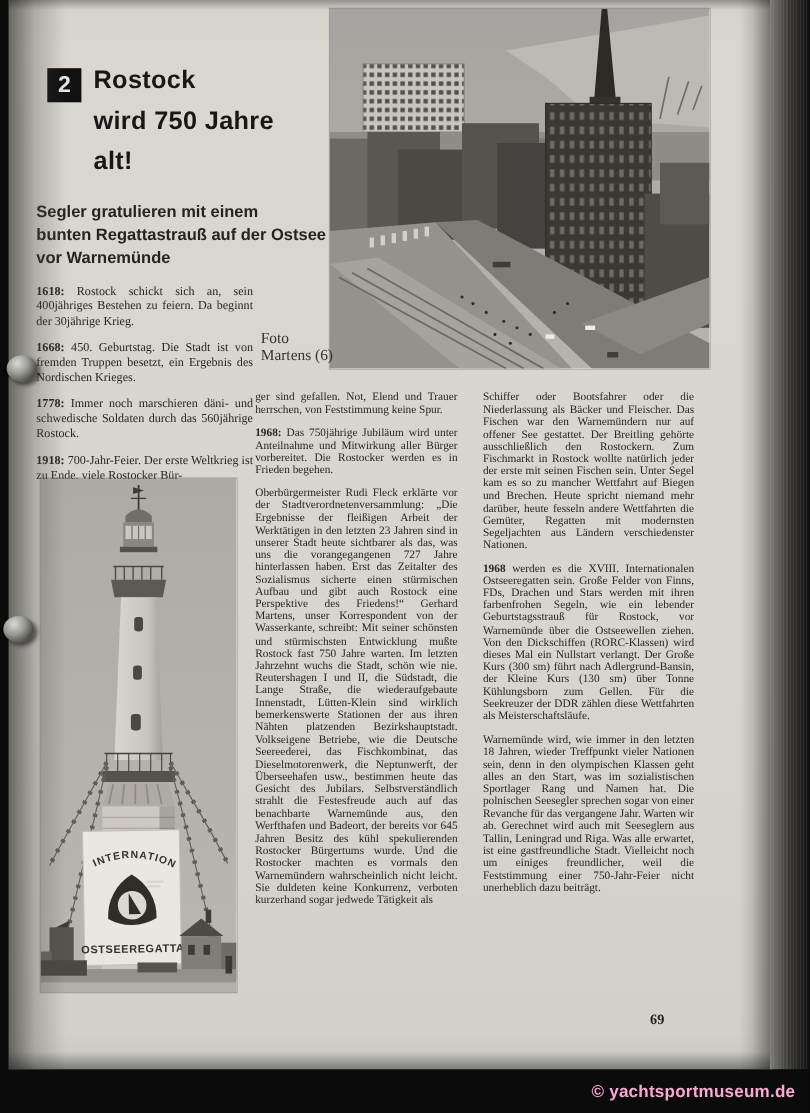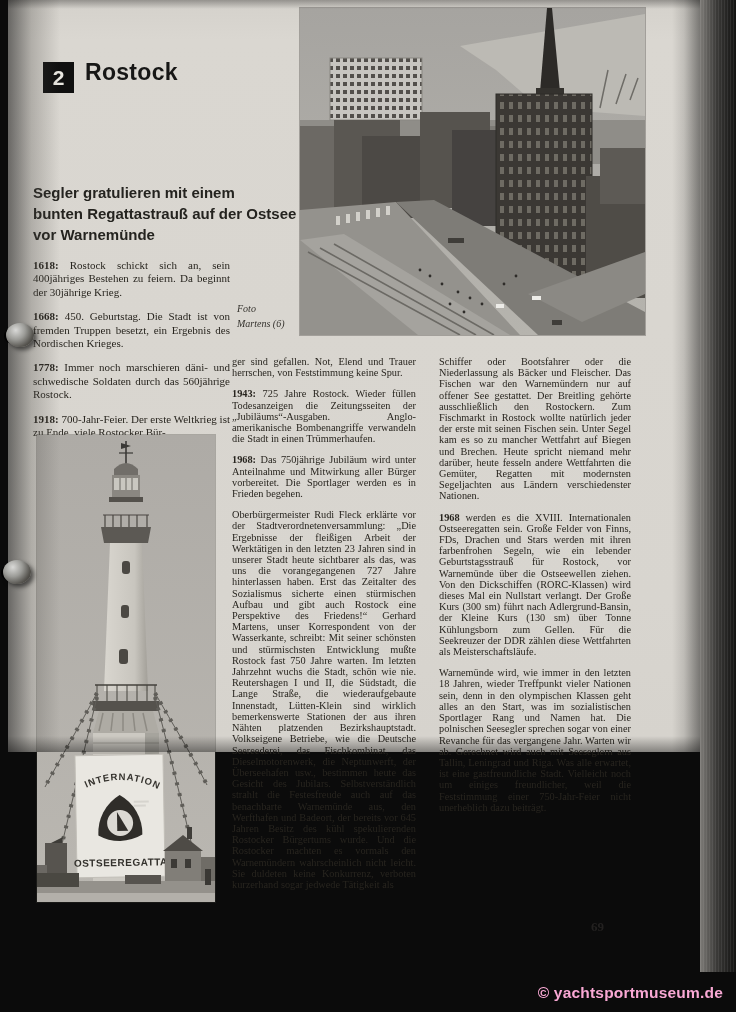--- a/index.html
+++ b/index.html
@@ -1,19 +1,19 @@
 <!DOCTYPE html>
 <html lang="de"><head>
 <meta charset="utf-8">
 <style>
   html,body{margin:0;padding:0;background:#0b0b0b;}
   .scan{position:relative;width:736px;height:1012px;background:#0b0b0b;overflow:hidden;
         font-family:"Liberation Serif",serif;}
   
-  .paper{position:absolute;left:8px;top:0;width:694px;height:752px;
+  .paper{position:absolute;left:8px;top:0;width:694px;height:972px;
          background:linear-gradient(180deg,#d4d1cb 0,#dad7d1 40px,#d8d5cf 600px,#d3d0ca 940px,#cac7c1 100%);}
   .shade-left{position:absolute;left:0;top:0;bottom:0;width:52px;pointer-events:none;
          background:linear-gradient(90deg,rgba(12,12,12,.55) 0,rgba(70,68,64,.28) 45%,rgba(0,0,0,0) 100%);}
   .shade-right{position:absolute;right:0;top:0;bottom:0;width:30px;pointer-events:none;
          background:linear-gradient(270deg,rgba(8,8,8,.5) 0,rgba(8,8,8,.12) 60%,rgba(0,0,0,0) 100%);}
   .shade-top{position:absolute;left:0;right:0;top:0;height:9px;pointer-events:none;
          background:linear-gradient(180deg,rgba(0,0,0,.3),rgba(0,0,0,0));}
   .shade-bottom{position:absolute;left:0;right:0;bottom:0;height:16px;pointer-events:none;
          background:linear-gradient(0deg,rgba(0,0,0,.38),rgba(0,0,0,0));}
   
@@ -37,21 +37,21 @@
   
   .timeline{position:absolute;left:25px;top:259px;width:197px;font-size:11px;line-height:13.4px;
         color:#28251f;text-align:justify;}
   .tl{margin:0 0 11px 0;}
   .tl b{font-weight:bold;}
   
   .city-photo{position:absolute;left:292px;top:8px;width:345px;height:327px;
         box-shadow:0 0 0 1px rgba(60,58,54,.35);}
   .lh-photo{position:absolute;left:29px;top:435px;width:178px;height:467px;
         box-shadow:0 0 0 1px rgba(60,58,54,.3);}
-  .caption{position:absolute;left:229px;top:302px;font-style:italic;font-size:10px;
+  .caption{position:absolute;left:229px;top:302px;font-size:14px;
         line-height:14.5px;color:#34322d;}
   
   .col{position:absolute;top:356px;font-size:10.3px;line-height:11.2px;color:#28251f;
         text-align:justify;}
   .col-mid{left:224px;width:184px;}
   .col-right{left:431px;width:192px;}
   .bp{margin:0 0 10px 0;font-family:Liberation Serif, serif;}
   .bp .lead:not(:empty){font-weight:bold;}
   .page-num{position:absolute;left:583px;top:919px;font-weight:bold;font-size:13px;color:#232120;}
   
@@ -63,20 +63,22 @@
 
 <div class="scan">
 
   <div class="paper">
 
     <div class="chapter-box">
       <span>2</span>
     </div>
     <div class="title">
       <div>Rostock</div>
+      <div>wird 750 Jahre</div>
+      <div>alt!</div>
     </div>
     <div class="subtitle">
       <div>Segler gratulieren mit einem</div>
       <div>bunten Regattastrauß auf der Ostsee</div>
       <div>vor Warnemünde</div>
     </div>
 
     <div class="timeline">
       <p class="tl"><b>1618:</b> <span>Rostock schickt sich an, sein 400jähriges Bestehen zu feiern. Da beginnt der 30jährige Krieg.</span></p>
       <p class="tl"><b>1668:</b> <span>450. Geburtstag. Die Stadt ist von fremden Truppen besetzt, ein Ergebnis des Nordischen Krieges.</span></p>
@@ -278,22 +280,21 @@
         <rect x="0" y="446" width="178" height="21" fill="#94918b"></rect>
         <rect x="0" y="458" width="178" height="9" fill="#b3b0aa"></rect>
         <rect x="0" y="438" width="42" height="14" fill="#4a4842"></rect>
         <rect x="88" y="440" width="36" height="9" fill="#56534e"></rect>
         <rect x="168" y="434" width="6" height="16" fill="#3a3834"></rect>
       </g>
     </svg>
 
     <div class="col col-mid">
       <p class="bp"><b class="lead"></b> <span>ger sind gefallen. Not, Elend und Trauer herrschen, von Feststimmung keine Spur.</span></p>
-      <p class="bp"><b class="lead">1943:</b> <span>725 Jahre Rostock. Wieder füllen Todesanzeigen die Zeitungsseiten der „Jubiläums“-Ausgaben. Anglo-amerikanische Bombenangriffe verwandeln die Stadt in einen Trümmerhaufen.</span></p>
-      <p class="bp"><b class="lead">1968:</b> <span>Das 750jährige Jubiläum wird unter Anteilnahme und Mitwirkung aller Bürger vorbereitet. Die Sportlager werden es in Frieden begehen.</span></p>
+      <p class="bp"><b class="lead">1968:</b> <span>Das 750jährige Jubiläum wird unter Anteilnahme und Mitwirkung aller Bürger vorbereitet. Die Rostocker werden es in Frieden begehen.</span></p>
       <p class="bp"><b class="lead"></b> <span>Oberbürgermeister Rudi Fleck erklärte vor der Stadtverordnetenversammlung: „Die Ergebnisse der fleißigen Arbeit der Werktätigen in den letzten 23 Jahren sind in unserer Stadt heute sichtbarer als das, was uns die vorangegangenen 727 Jahre hinterlassen haben. Erst das Zeitalter des Sozialismus sicherte einen stürmischen Aufbau und gibt auch Rostock eine Perspektive des Friedens!“ Gerhard Martens, unser Korrespondent von der Wasserkante, schreibt: Mit seiner schönsten und stürmischsten Entwicklung mußte Rostock fast 750 Jahre warten. Im letzten Jahrzehnt wuchs die Stadt, schön wie nie. Reutershagen I und II, die Südstadt, die Lange Straße, die wiederaufgebaute Innenstadt, Lütten-Klein sind wirklich bemerkenswerte Stationen der aus ihren Nähten platzenden Bezirkshauptstadt. Volkseigene Betriebe, wie die Deutsche Seereederei, das Fischkombinat, das Dieselmotorenwerk, die Neptunwerft, der Überseehafen usw., bestimmen heute das Gesicht des Jubilars. Selbstverständlich strahlt die Festesfreude auch auf das benachbarte Warnemünde aus, den Werfthafen und Badeort, der bereits vor 645 Jahren Besitz des kühl spekulierenden Rostocker Bürgertums wurde. Und die Rostocker machten es vormals den Warnemündern wahrscheinlich nicht leicht. Sie duldeten keine Konkurrenz, verboten kurzerhand sogar jedwede Tätigkeit als</span></p>
     </div>
 
     <div class="col col-right">
       <p class="bp"><b class="lead"></b> <span>Schiffer oder Bootsfahrer oder die Niederlassung als Bäcker und Fleischer. Das Fischen war den Warnemündern nur auf offener See gestattet. Der Breitling gehörte ausschließlich den Rostockern. Zum Fischmarkt in Rostock wollte natürlich jeder der erste mit seinen Fischen sein. Unter Segel kam es so zu mancher Wettfahrt auf Biegen und Brechen. Heute spricht niemand mehr darüber, heute fesseln andere Wettfahrten die Gemüter, Regatten mit modernsten Segeljachten aus Ländern verschiedenster Nationen.</span></p>
       <p class="bp"><b class="lead">1968</b> <span>werden es die XVIII. Internationalen Ostseeregatten sein. Große Felder von Finns, FDs, Drachen und Stars werden mit ihren farbenfrohen Segeln, wie ein lebender Geburtstagsstrauß für Rostock, vor Warnemünde über die Ostseewellen ziehen. Von den Dickschiffen (RORC-Klassen) wird dieses Mal ein Nullstart verlangt. Der Große Kurs (300 sm) führt nach Adlergrund-Bansin, der Kleine Kurs (130 sm) über Tonne Kühlungsborn zum Gellen. Für die Seekreuzer der DDR zählen diese Wettfahrten als Meisterschaftsläufe.</span></p>
       <p class="bp"><b class="lead"></b> <span>Warnemünde wird, wie immer in den letzten 18 Jahren, wieder Treffpunkt vieler Nationen sein, denn in den olympischen Klassen geht alles an den Start, was im sozialistischen Sportlager Rang und Namen hat. Die polnischen Seesegler sprechen sogar von einer Revanche für das vergangene Jahr. Warten wir ab. Gerechnet wird auch mit Seeseglern aus Tallin, Leningrad und Riga. Was alle erwartet, ist eine gastfreundliche Stadt. Vielleicht noch um einiges freundlicher, weil die Feststimmung einer 750-Jahr-Feier nicht unerheblich dazu beiträgt.</span></p>
     </div>
 
     <div class="page-num">69</div>

